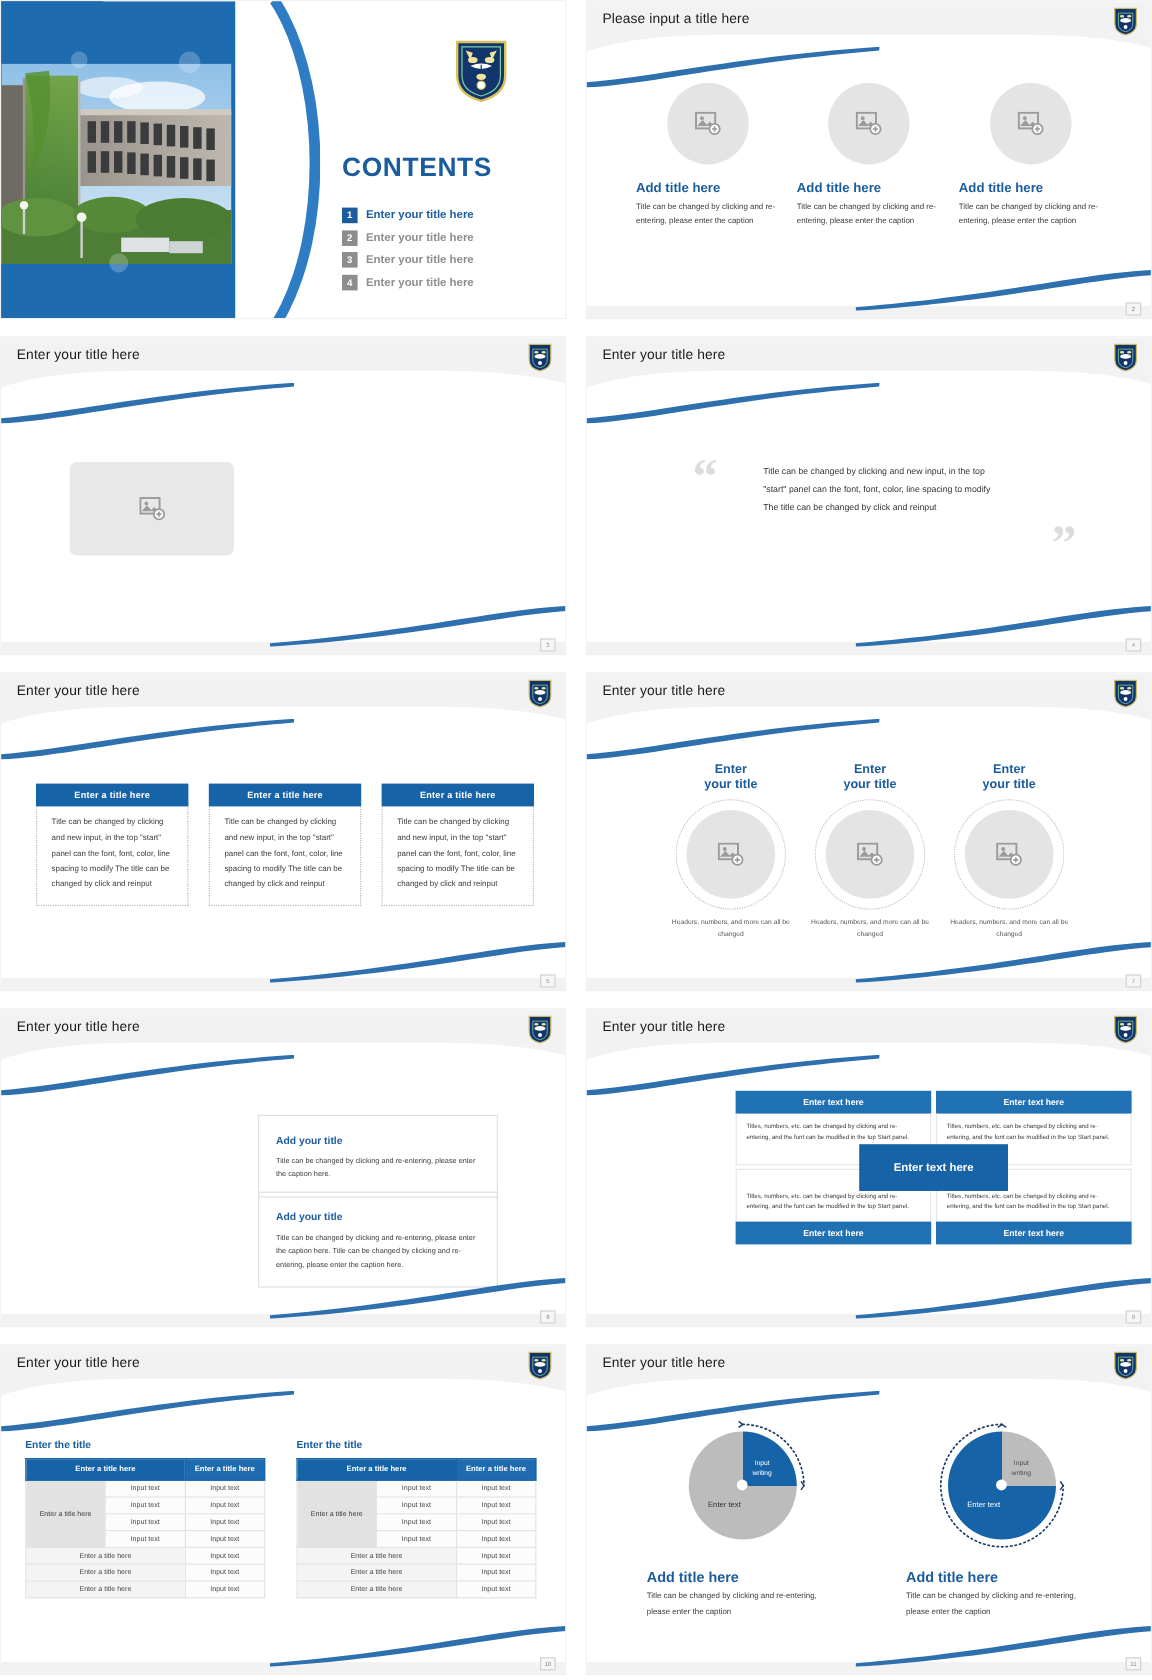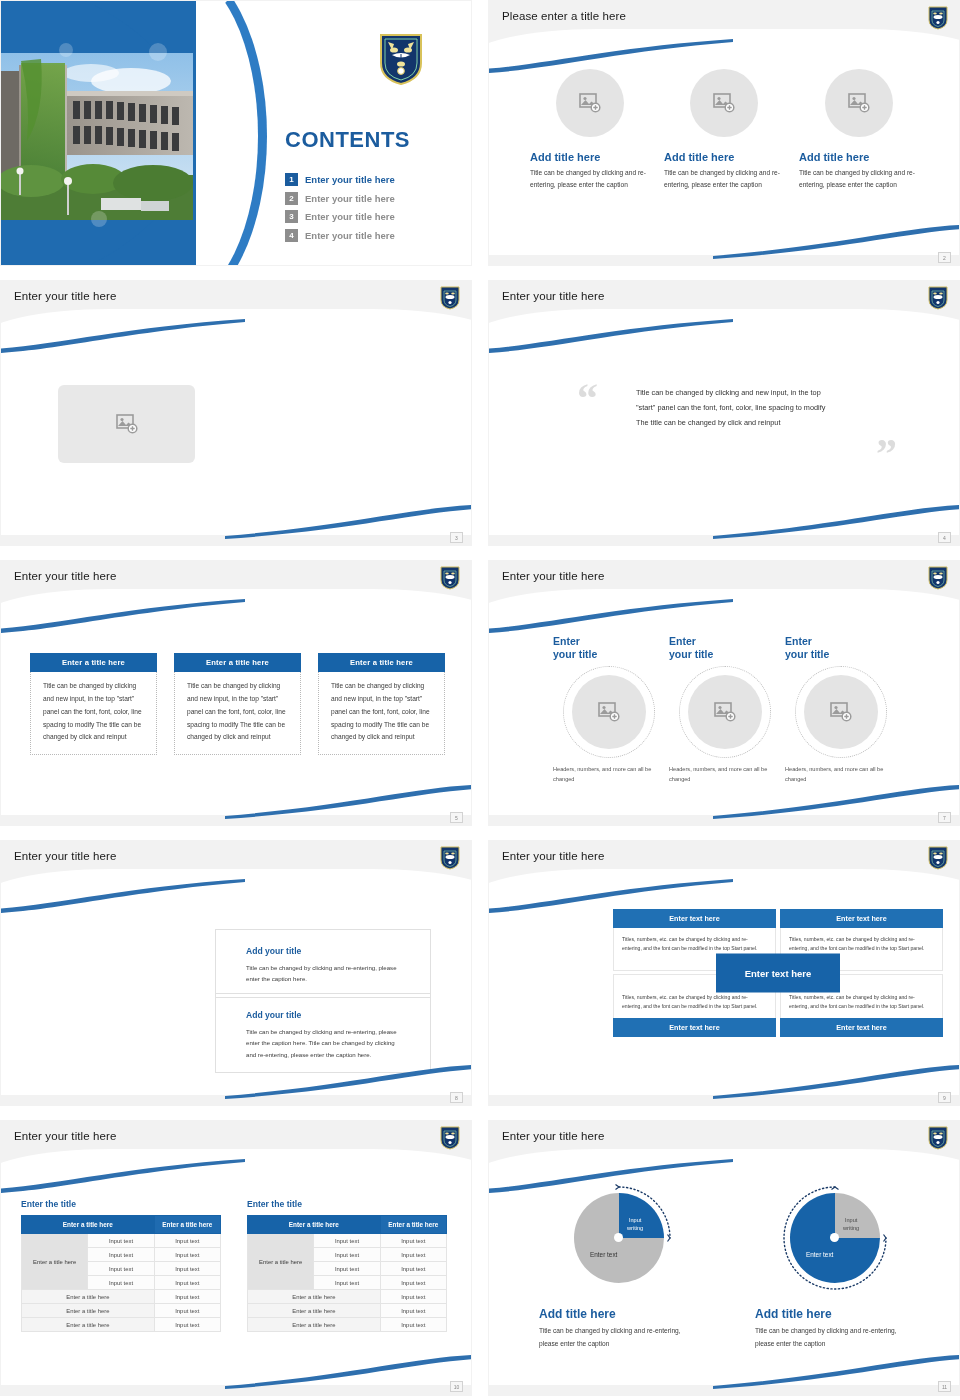--- a/index.html
+++ b/index.html
@@ -122,36 +122,36 @@
   .s5-head {
     background: #1763A8; color: #fff; font-size: 7.6px; font-weight: bold;
     text-align: center; padding: 5px 0; letter-spacing: .2px;
   }
   .s5-body {
     border-left: 1px dotted #b9b9b9; border-right: 1px dotted #b9b9b9; border-bottom: 1px dotted #b9b9b9;
     padding: 8px 12px 10px; font-size: 6.6px; line-height: 1.95; color: #3b3b3b;
   }
 
   
-  .s6-col { position:absolute; top: 74px; width: 112px; }
+  .s6-col { position:absolute; top: 74px; width: 112px; text-align: center; }
   .s6-h { font-size: 10.5px; font-weight: bold; color: #1B5C9E; line-height: 1.25; }
   .s6-ring {
     margin: 5px auto 0; width: 92px; height: 92px; border-radius: 50%;
     border: 1px dotted #bfbfbf; display:flex; align-items:center; justify-content:center;
   }
   .s6-ring .ph-circle { width: 74px; height: 74px; }
   .s6-cap { margin-top: 7px; font-size: 5.6px; line-height: 1.7; color: #555; }
 
   
   .s7-left { position:absolute; left: 68px; top: 92px; width: 118px; }
   .s7-h { font-size: 16px; font-weight: bold; color: #1B5C9E; }
   .s7-p { margin-top: 6px; font-size: 6.9px; line-height: 1.9; color: #3b3b3b; }
   .s7-box {
-    position:absolute; left: 214px; width: 216px;
-    border: 1px solid #e0e0e0; padding: 10px 30px 12px;
+    position:absolute; left: 214px; width: 200px;
+    border: 1px solid #e0e0e0; padding: 10px 14px 12px;
   }
   .s7-box-h { font-size: 8.6px; font-weight: bold; color: #1B5C9E;
     background:#fff; display:inline-block; padding-right:6px; margin-top:-17px; }
   .s7-box-p { margin-top: 4px; font-size: 6.1px; line-height: 1.85; color: #3b3b3b; }
 
   
   .s8-wrap { position:absolute; left: 78px; top: 68px; width: 330px; margin-left: 46px; }
   .s8-grid { display: grid; grid-template-columns: 1fr 1fr; column-gap: 4px; row-gap: 3px; }
   .s8-bar {
     background: #2070B4; color:#fff; font-size: 7.2px; font-weight: bold;
@@ -301,21 +301,21 @@
       <div class="toc-row">
         <span class="toc-num">4</span>
         <span class="toc-label">Enter your title here</span>
       </div>
     </div>
   </div>
 
   <div class="slide">
     <div class="hdr-band"></div>
     <div class="hdr-curve"></div>
-    <div class="slide-title">Please enter a title here</div>
+    <div class="slide-title">Please input a title here</div>
     <div class="crest">
       <svg viewBox="0 0 20 24">
           <path d="M1 1 h18 v13 q0 7 -9 9 q-9 -2 -9 -9 z" fill="#12356b" stroke="#cdbb63" stroke-width="1"></path>
           <path d="M4 5 h12 v9 q0 5 -6 6.5 q-6 -1.5 -6 -6.5 z" fill="none" stroke="#8fd7b5" stroke-width=".6"></path>
           <ellipse cx="10" cy="11" rx="4.5" ry="2" fill="#ffffff"></ellipse>
           <ellipse cx="7" cy="7.5" rx="1.8" ry="1.1" fill="#efe29a"></ellipse>
           <ellipse cx="13" cy="7.5" rx="1.8" ry="1.1" fill="#efe29a"></ellipse>
           <circle cx="10" cy="16.5" r="1.6" fill="#ffffff"></circle>
         </svg>
     </div>

